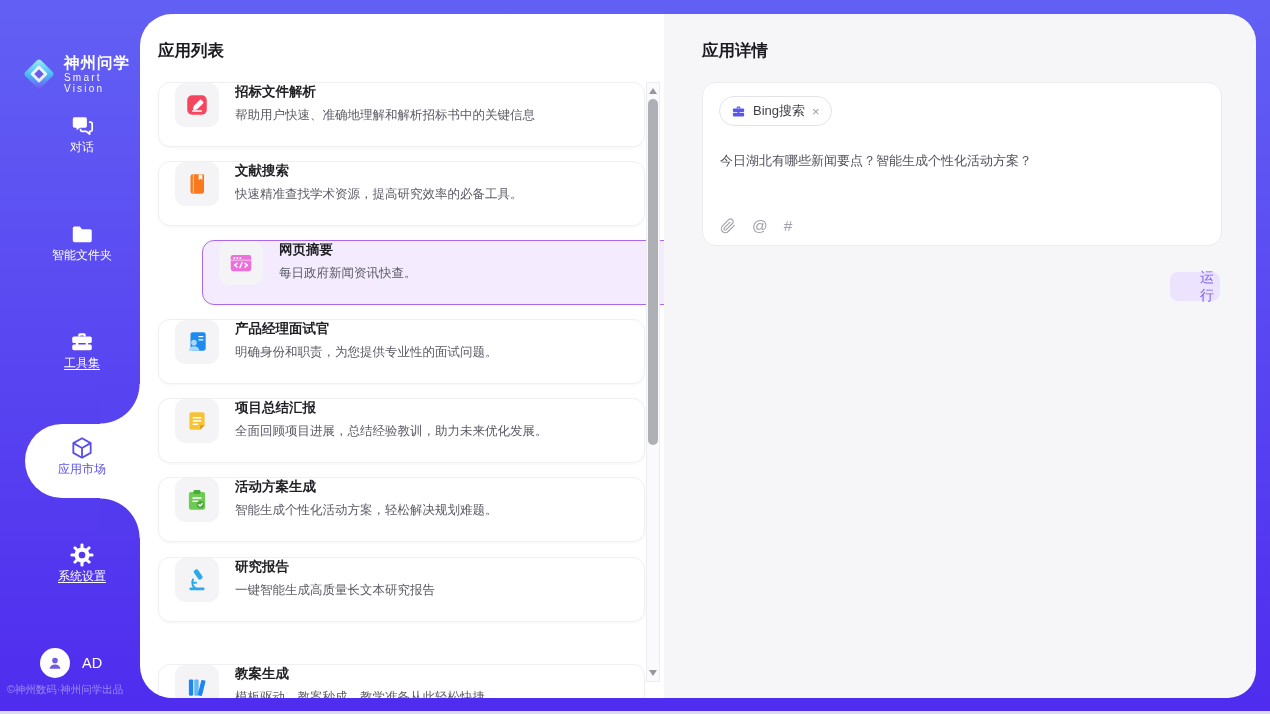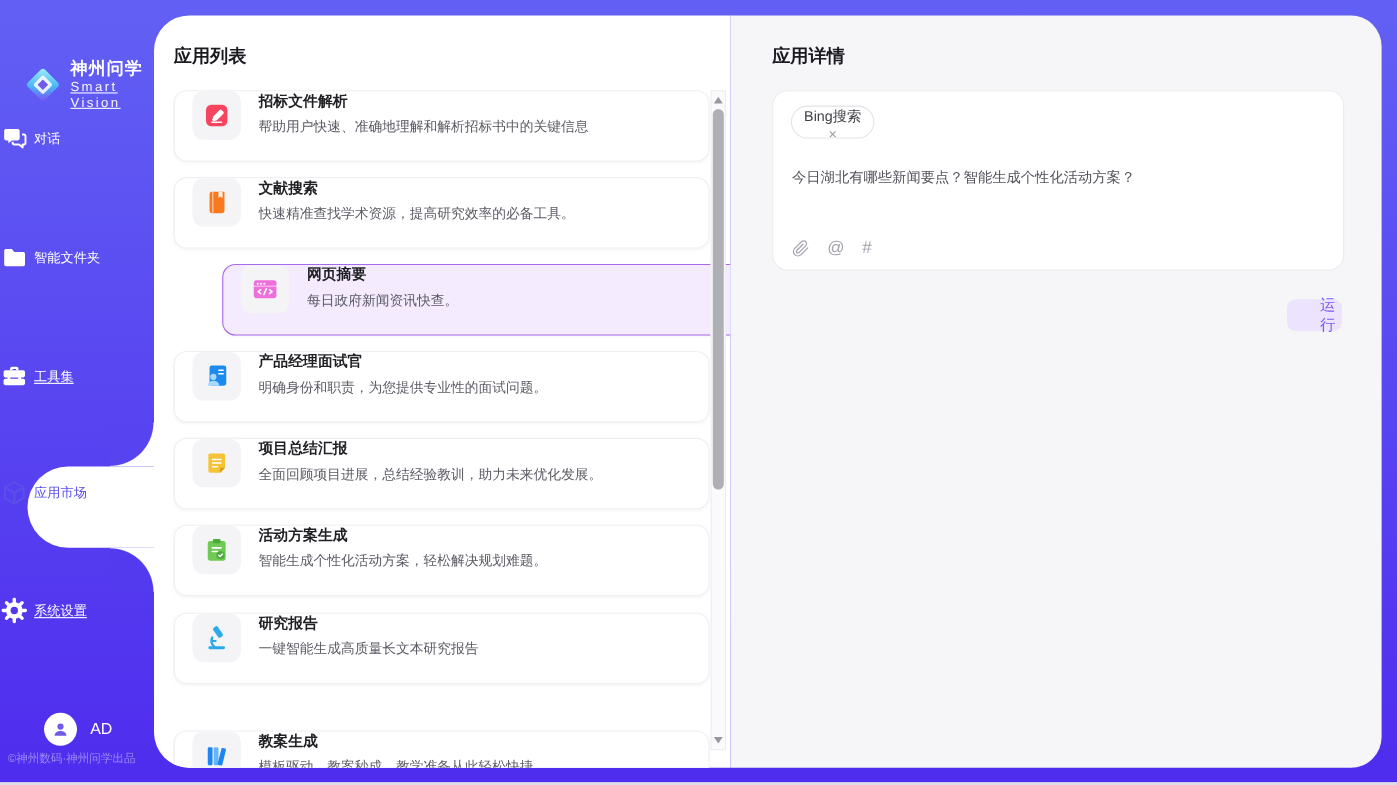--- a/index.html
+++ b/index.html
@@ -6,22 +6,22 @@
   html,body { width:1270px; height:714px; overflow:hidden; }
   body { font-family:"Liberation Sans","DejaVu Sans",sans-serif; }
   .stage { position:relative; width:1270px; height:714px; overflow:hidden;
            background:linear-gradient(180deg,#6260F4 0%,#4F2CEE 100%); }
 
   
   .sidebar { position:absolute; left:0; top:0; width:140px; height:714px; }
   .logo-row { position:absolute; left:20px; top:14px; display:flex; align-items:center; gap:6px;margin-top:40px; }
   .logo-mark { width:38px; height:38px; flex:0 0 auto; }
   .brand-name { color:#fff; font-size:15.5px; font-weight:700; letter-spacing:1px; line-height:18px; }
-  .brand-sub { color:#fff; font-size:12px; letter-spacing:2.2px; opacity:.95;text-decoration:underline; }
-  .nav-item { position:absolute; left:0; width:164px; display:flex; align-items:center; gap:5px; cursor:pointer; }
+  .brand-sub { color:#fff; font-size:10px; letter-spacing:2.2px; opacity:.95; }
+  .nav-item { position:absolute; left:0; width:164px; display:flex; flex-direction:column; align-items:center; cursor:pointer; }
   .nav-ic { width:26px; height:26px; }
   .nav-label { color:#fff; font-size:12px; }
   .nav-label.u { text-decoration:underline; text-underline-offset:2px; }
   .nav-item.active .nav-label { color:#5B51EA; }
 
   
   .bubble { position:absolute; left:25px; top:424px; width:115px; height:74px;
             background:#fff; border-radius:37px 0 0 37px; }
   .fillet-top { position:absolute; left:100px; top:384px; width:40px; height:40px;
             background:radial-gradient(circle 40px at 0 0,#5743F0 0 39px,#fff 40px); }
@@ -57,22 +57,22 @@
   .sb-up { top:5px; border-left:4px solid transparent; border-right:4px solid transparent; border-bottom:6px solid #97979F; }
   .sb-down { bottom:5px; border-left:4px solid transparent; border-right:4px solid transparent; border-top:6px solid #97979F; }
   .sb-thumb { position:absolute; left:1px; top:16px; width:10px; height:346px; background:#AFAFB6; border-radius:5px; }
 
   
   .panel-detail { position:absolute; left:664px; top:14px; width:592px; height:684px;
                   background:#F6F6F8; border-radius:0 28px 28px 0; overflow:hidden; }
   .panel-detail .panel-title { left:38px; top:26px; }
   .detail-card { position:absolute; left:38px; top:68px; width:520px; height:164px;
                  background:#fff; border:1px solid #ECECF0; border-radius:14px; }
-  .chip { position:absolute; left:16px; top:13px; height:30px; display:inline-flex; align-items:center; 
-          padding:0 11px; background:#fff; border:1px solid #E3E3E8; border-radius:16px; cursor:pointer;flex-direction:column; }
+  .chip { position:absolute; left:16px; top:13px; height:30px; display:inline-flex; align-items:center; gap:7px;
+          padding:0 11px; background:#fff; border:1px solid #E3E3E8; border-radius:16px; cursor:pointer; }
   .chip svg { width:15px; height:15px; }
   .chip-label { font-size:13px; color:#3F3F46; }
   .chip-close { font-size:13px; color:#9A9AA2; cursor:pointer; line-height:1; }
   .query-text { position:absolute; left:17px; top:69px; font-size:13px; color:#52525B; white-space:nowrap; }
   .tool-row { position:absolute; left:17px; top:135px; display:flex; align-items:center; gap:16px; }
   .tool-row svg { width:16px; height:16px; display:block; }
   .tool-glyph { font-size:15.5px; color:#A2A2AC; line-height:16px; cursor:pointer; }
   .run-btn { position:absolute; left:506px; top:258px; width:50px; height:29px; border:none;
              background:#ECE4FE; color:#7C5BF7; font-size:14px; border-radius:8px; cursor:pointer;
              font-family:inherit; display:flex; align-items:center; justify-content:center;padding-left:24px; }

